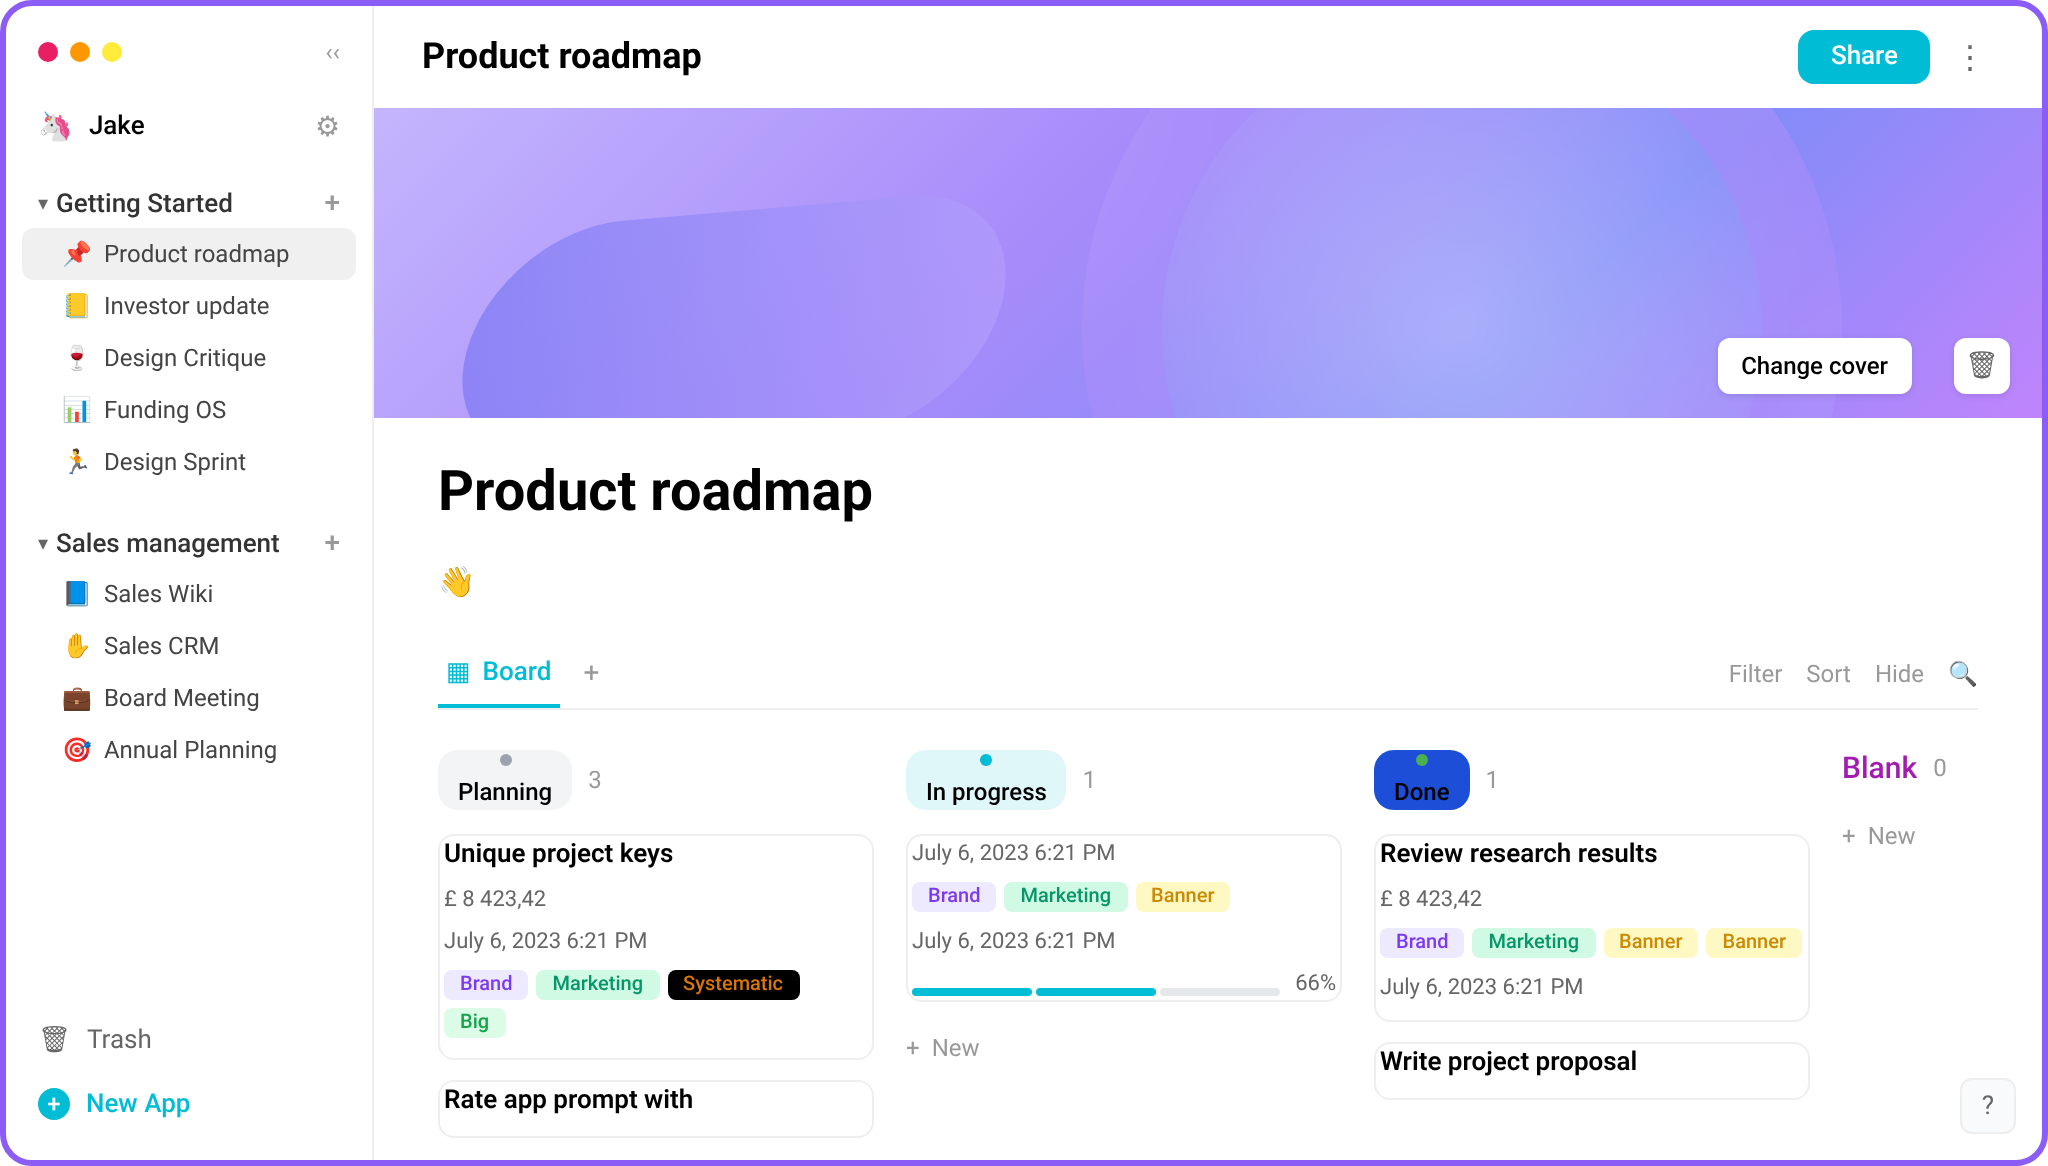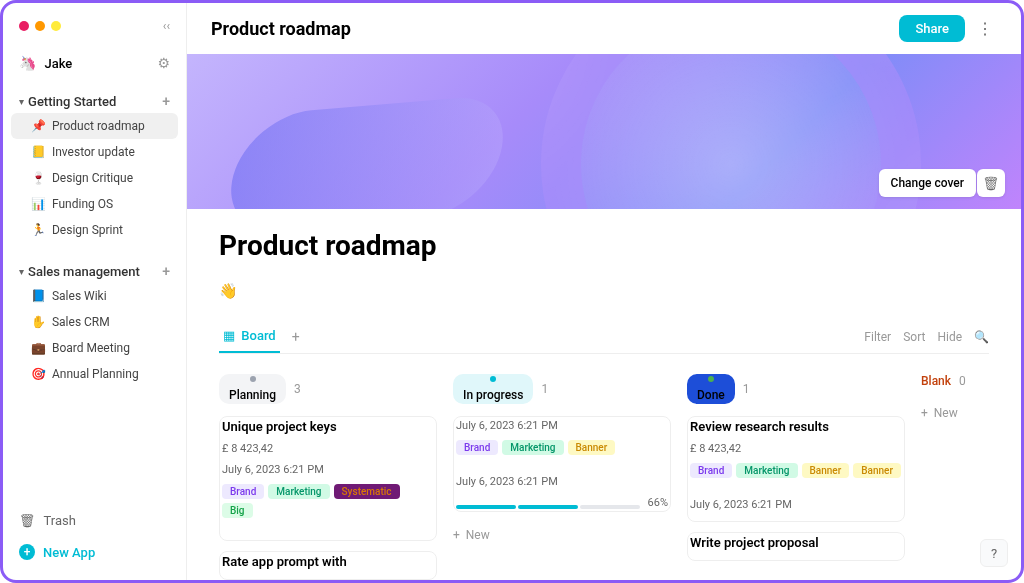--- a/index.html
+++ b/index.html
@@ -34,21 +34,21 @@
 
 .main { flex:1; overflow:hidden; display:flex; flex-direction:column; }
 .topbar { display:flex; align-items:center; padding:12px 24px; }
 .topbar h1 { font-size:18px; font-weight:700; flex:1; }
 .share-btn { background:#00bcd4; color:#fff; border:none; padding:6px 16px; border-radius:8px; font-size:13px; font-weight:500; margin-right:8px; }
 .more-dots { color:#666; padding:4px; }
 
 .cover { height:155px; background:linear-gradient(135deg,#c4b5fd 0%,#a78bfa 40%,#818cf8 70%,#c084fc 100%); position:relative; overflow:hidden; }
 .cover::before { content:''; position:absolute; width:300px; height:300px; border-radius:50%; background:radial-gradient(circle,rgba(255,255,255,0.3),transparent); top:-80px; right:100px; transform:rotate(25deg); border:40px solid rgba(167,139,250,0.6); }
 .cover::after { content:''; position:absolute; width:260px; height:120px; background:linear-gradient(90deg,rgba(99,102,241,0.5),rgba(196,181,253,0.3)); top:50px; left:50px; transform:skewX(-20deg) rotate(-5deg); border-radius:60px; }
-.cover-actions { position:absolute; bottom:12px; right:16px; display:flex; gap:1px; z-index:2;padding-left:24px; }
+.cover-actions { position:absolute; bottom:12px; right:16px; display:flex; gap:21px; z-index:2;padding-left:24px; }
 .cover-btn { background:#fff; border:none; padding:6px 12px; border-radius:6px; font-size:12px; font-weight:500; box-shadow:0 1px 3px rgba(0,0,0,0.1); }
 .delete-btn { background:#fff; border:none; width:28px; height:28px; border-radius:6px; box-shadow:0 1px 3px rgba(0,0,0,0.1); color:#666; }
 
 .content { padding:20px 32px; overflow-y:auto; flex:1; }
 .page-title { font-size:28px; font-weight:700; margin-bottom:20px; }
 .subtitle { font-size:15px; font-weight:600; margin-bottom:20px; display:flex; align-items:center; gap:8px; }
 
 .tabs-row { display:flex; align-items:center; border-bottom:1px solid #eee; margin-bottom:16px; }
 .tab { display:flex; align-items:center; gap:6px; padding:8px 4px; font-size:13px; font-weight:500; color:#00bcd4; border-bottom:2px solid #00bcd4; margin-right:12px; }
 .tab-add { color:#999; font-size:14px; }
@@ -64,38 +64,38 @@
 .pill-planning .status-dot { background:#9ca3af; }
 .pill-progress { background:#e0f7fa; }
 .pill-progress .status-dot { background:#00bcd4; }
 .pill-done { background:#1d4ed8; }
 .pill-done .status-dot { background:#4caf50; }
 .col-count { color:#999; font-size:12px; }
 
 .card { border:1px solid #eee; border-radius:8px; padding:2px; margin-bottom:10px; }
 .card-title { font-size:13px; font-weight:600; margin-bottom:8px; }
 .card-line { font-size:11px; color:#666; margin-bottom:8px; }
-.tags { display:flex; gap:4px; flex-wrap:wrap; margin-bottom:20px;text-align:right; }
+.tags { display:flex; gap:4px; flex-wrap:wrap; margin-bottom:8px;text-align:right; }
 .tag { font-size:10px; padding:2px 8px; border-radius:4px; font-weight:500; }
 .tag-brand { background:#ede9fe; color:#7c3aed; }
 .tag-marketing { background:#d1fae5; color:#059669; }
-.tag-systematic { background:#701a75; color:#d97706; }
+.tag-systematic { background:#000000; color:#d97706; }
 .tag-big { background:#dcfce7; color:#16a34a; }
 .tag-banner { background:#fef9c3; color:#ca8a04; }
 
 .progress-row { display:flex; align-items:flex-end; gap:8px; }
 .progress-bar { flex:1; display:flex; gap:2px; }
 .seg { flex:1; height:4px; background:#e5e7eb; border-radius:2px; }
 .seg.fill { background:#00bcd4; }
 .progress-pct { font-size:11px; color:#666; }
 
 .new-row { display:flex; align-items:center; gap:6px; color:#999; font-size:12px; padding:6px 0; }
 
 .blank-col { width:80px; }
-.blank-head { font-size:12px; font-weight:500; color:#c2410c; }
+.blank-head { font-size:15px; font-weight:500; color:#a21caf; }
 
 .help-btn { position:absolute; bottom:16px; right:16px; width:28px; height:28px; border-radius:6px; background:#f9fafb; border:1px solid #eee; color:#666; font-size:13px; }
 </style>
 </head>
 <body>
 
 <div class="app">
   <aside class="sidebar">
     <div class="window-dots">
       <div class="dot dot-pink"></div>

